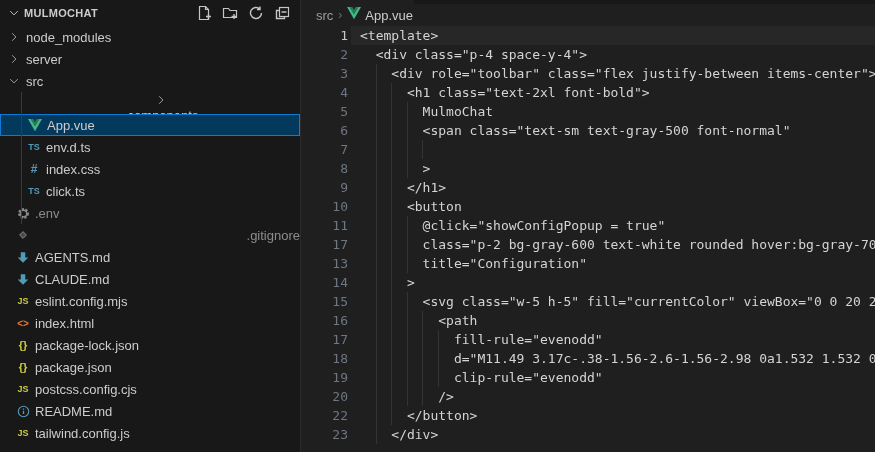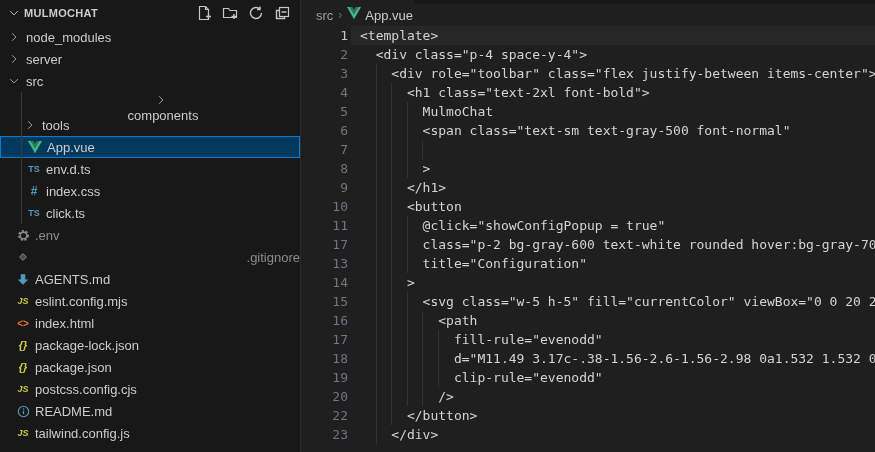--- a/index.html
+++ b/index.html
@@ -32,21 +32,21 @@
     background:var(--selection_bg,#04395e);
     border:1px solid var(--selection_border,#0078d4);
   }
   .row.dimmed .lbl { color:var(--dimmed_text,#8c8c8c); }
   .row .twist { width:16px; height:16px; flex:0 0 16px; display:flex; align-items:center; justify-content:center; color:#cccccc; }
   .row .fico { width:16px; height:16px; flex:0 0 16px; display:flex; align-items:center; justify-content:center; }
   .row .lbl { margin-left:4px; }
   .ficon { font-family:"Liberation Sans", sans-serif; font-weight:bold; font-size:9px; letter-spacing:0; }
   .ficon.ts, .ficon.css { color:var(--icon_blue,#519aba); }
   .ficon.css { font-size:12px; }
-  .ficon.js, .ficon.json { color:var(--icon_yellow,#cbcb41);font-style:italic; }
+  .ficon.js, .ficon.json { color:var(--icon_yellow,#cbcb41); }
   .ficon.json { font-size:11px; }
   .ficon.html { color:var(--icon_orange,#e37933); font-size:10px; }
   #side-guide {
     position:absolute; width:1px; background:#3a3a3a; left:21px; pointer-events:none; z-index:2;
   }
   
   #editor { position:absolute; left:301px; top:0; right:0; bottom:0; background:var(--editor_bg,#1f1f1f); }
   #tabstrip { position:absolute; left:0; top:0; right:0; height:4px; background:#181818; }
   #tabstrip .active-tab-sliver { position:absolute; left:0; top:0; width:113px; height:4px; background:var(--editor_bg,#1f1f1f); }
   #breadcrumb {
@@ -135,28 +135,20 @@
           <span class="lbl">src</span>
         </div>
         <div class="row" style="padding-left: 22px; flex-direction: column;">
           <span class="twist">
             <svg width="10" height="10" viewBox="0 0 16 16" fill="none" stroke="currentColor" stroke-width="1.2">
               <path d="M5 2l6 6-6 6"></path>
             </svg>
           </span>
           <span class="lbl">components</span>
         </div>
-        <div class="row" style="padding-left: 22px;">
-          <span class="twist">
-            <svg width="10" height="10" viewBox="0 0 16 16" fill="none" stroke="currentColor" stroke-width="1.2">
-              <path d="M5 2l6 6-6 6"></path>
-            </svg>
-          </span>
-          <span class="lbl">tools</span>
-        </div>
         <div class="row selected" style="padding-left: 26px;">
           <span class="fico">
             <svg width="14" height="13" viewBox="0 0 24 22">
               <path fill="#41b883" d="M0 0h4.8L12 12 19.2 0H24L12 21z"></path>
               <path fill="#2c7a5a" d="M4.8 0h4.4L12 5l2.8-5h4.4L12 12z"></path>
             </svg>
           </span>
           <span class="lbl">App.vue</span>
         </div>
         <div class="row" style="padding-left: 26px;">
@@ -194,20 +186,28 @@
           </span>
           <span class="lbl">.gitignore</span>
         </div>
         <div class="row" style="padding-left: 15px;">
           <span class="fico">
             <svg width="12" height="13" viewBox="0 0 16 16">
               <path fill="#519aba" d="M5 1h6v7h4l-7 7-7-7h4z"></path>
             </svg>
           </span>
           <span class="lbl">AGENTS.md</span>
+        </div>
+        <div class="row" style="padding-left: 15px;">
+          <span class="fico">
+            <svg width="12" height="13" viewBox="0 0 16 16">
+              <path fill="#519aba" d="M5 1h6v7h4l-7 7-7-7h4z"></path>
+            </svg>
+          </span>
+          <span class="lbl">CLAUDE.md</span>
         </div>
         <div class="row" style="padding-left: 15px;">
           <span class="fico">
             <span class="ficon js">JS</span>
           </span>
           <span class="lbl">eslint.config.mjs</span>
         </div>
         <div class="row" style="padding-left: 15px;">
           <span class="fico">
             <span class="ficon html">&lt;&gt;</span>

